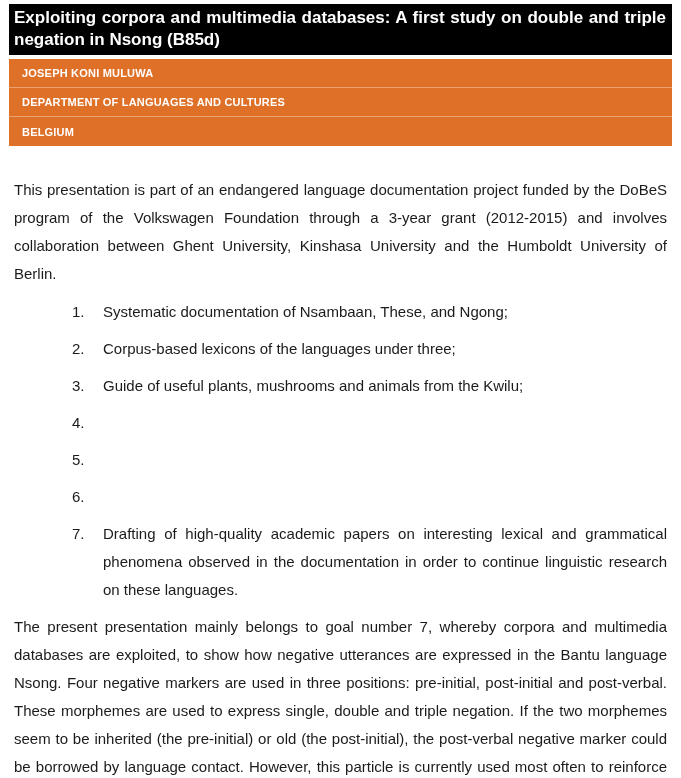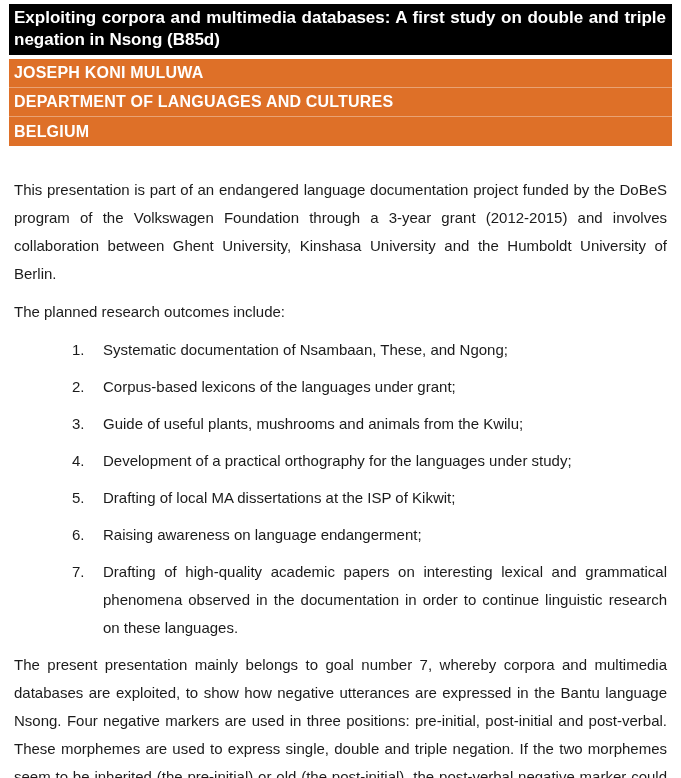--- a/index.html
+++ b/index.html
@@ -31,24 +31,24 @@
     font-weight: inherit;
   }
   .banner {
     margin-top: 4px;
     background: #DE7028;
   }
   .banner-row {
     height: 29px;
     display: flex;
     align-items: center;
-    padding-left: 5px;
+    padding-left: 13px;
     color: #ffffff;
     font-weight: bold;
-    font-size: 16px;
+    font-size: 11px;
     letter-spacing: 0.2px;
     border-bottom: 1px solid rgba(255,255,255,0.35);
   }
   .banner-row:last-child { border-bottom: none; text-align: right; }
   .content {
     margin-top: 30px;
     padding: 0 5px;
     font-size: 15px;
     line-height: 28px;
   }
@@ -92,46 +92,42 @@
   <section class="banner">
     <div class="banner-row">JOSEPH KONI MULUWA</div>
     <div class="banner-row">DEPARTMENT OF LANGUAGES AND CULTURES</div>
     <div class="banner-row">BELGIUM</div>
   </section>
 
   <main class="content">
 
     <p class="para">This presentation is part of an endangered language documentation project funded by the DoBeS program of the Volkswagen Foundation through a 3-year grant (2012-2015) and involves collaboration between Ghent University, Kinshasa University and the Humboldt University of Berlin.</p>
 
-    <p class="lead">The planned research outcomes include:</p>
 
     <ol class="outcomes">
       <li class="list-item">
         <span class="num">1.</span>
         <span class="txt">Systematic documentation of Nsambaan, These, and Ngong;</span>
       </li>
       <li class="list-item">
         <span class="num">2.</span>
-        <span class="txt">Corpus-based lexicons of the languages under grant;</span>
+        <span class="txt">Corpus-based lexicons of the languages under three;</span>
       </li>
       <li class="list-item">
         <span class="num">3.</span>
         <span class="txt">Guide of useful plants, mushrooms and animals from the Kwilu;</span>
       </li>
       <li class="list-item">
         <span class="num">4.</span>
-        <span class="txt">Development of a practical orthography for the languages under study;</span>
       </li>
       <li class="list-item">
         <span class="num">5.</span>
-        <span class="txt">Drafting of local MA dissertations at the ISP of Kikwit;</span>
       </li>
       <li class="list-item">
         <span class="num">6.</span>
-        <span class="txt">Raising awareness on language endangerment;</span>
       </li>
       <li class="list-item">
         <span class="num">7.</span>
         <span class="txt">Drafting of high-quality academic papers on interesting lexical and grammatical phenomena observed in the documentation in order to continue linguistic research on these languages.</span>
       </li>
     </ol>
 
     <p class="para">The present presentation mainly belongs to goal number 7, whereby corpora and multimedia databases are exploited, to show how negative utterances are expressed in the Bantu language Nsong. Four negative markers are used in three positions: pre-initial, post-initial and post-verbal. These morphemes are used to express single, double and triple negation. If the two morphemes seem to be inherited (the pre-initial) or old (the post-initial), the post-verbal negative marker could be borrowed by language contact. However, this particle is currently used most often to reinforce negation and to focus different sentence constituents.</p>
 
   </main>

